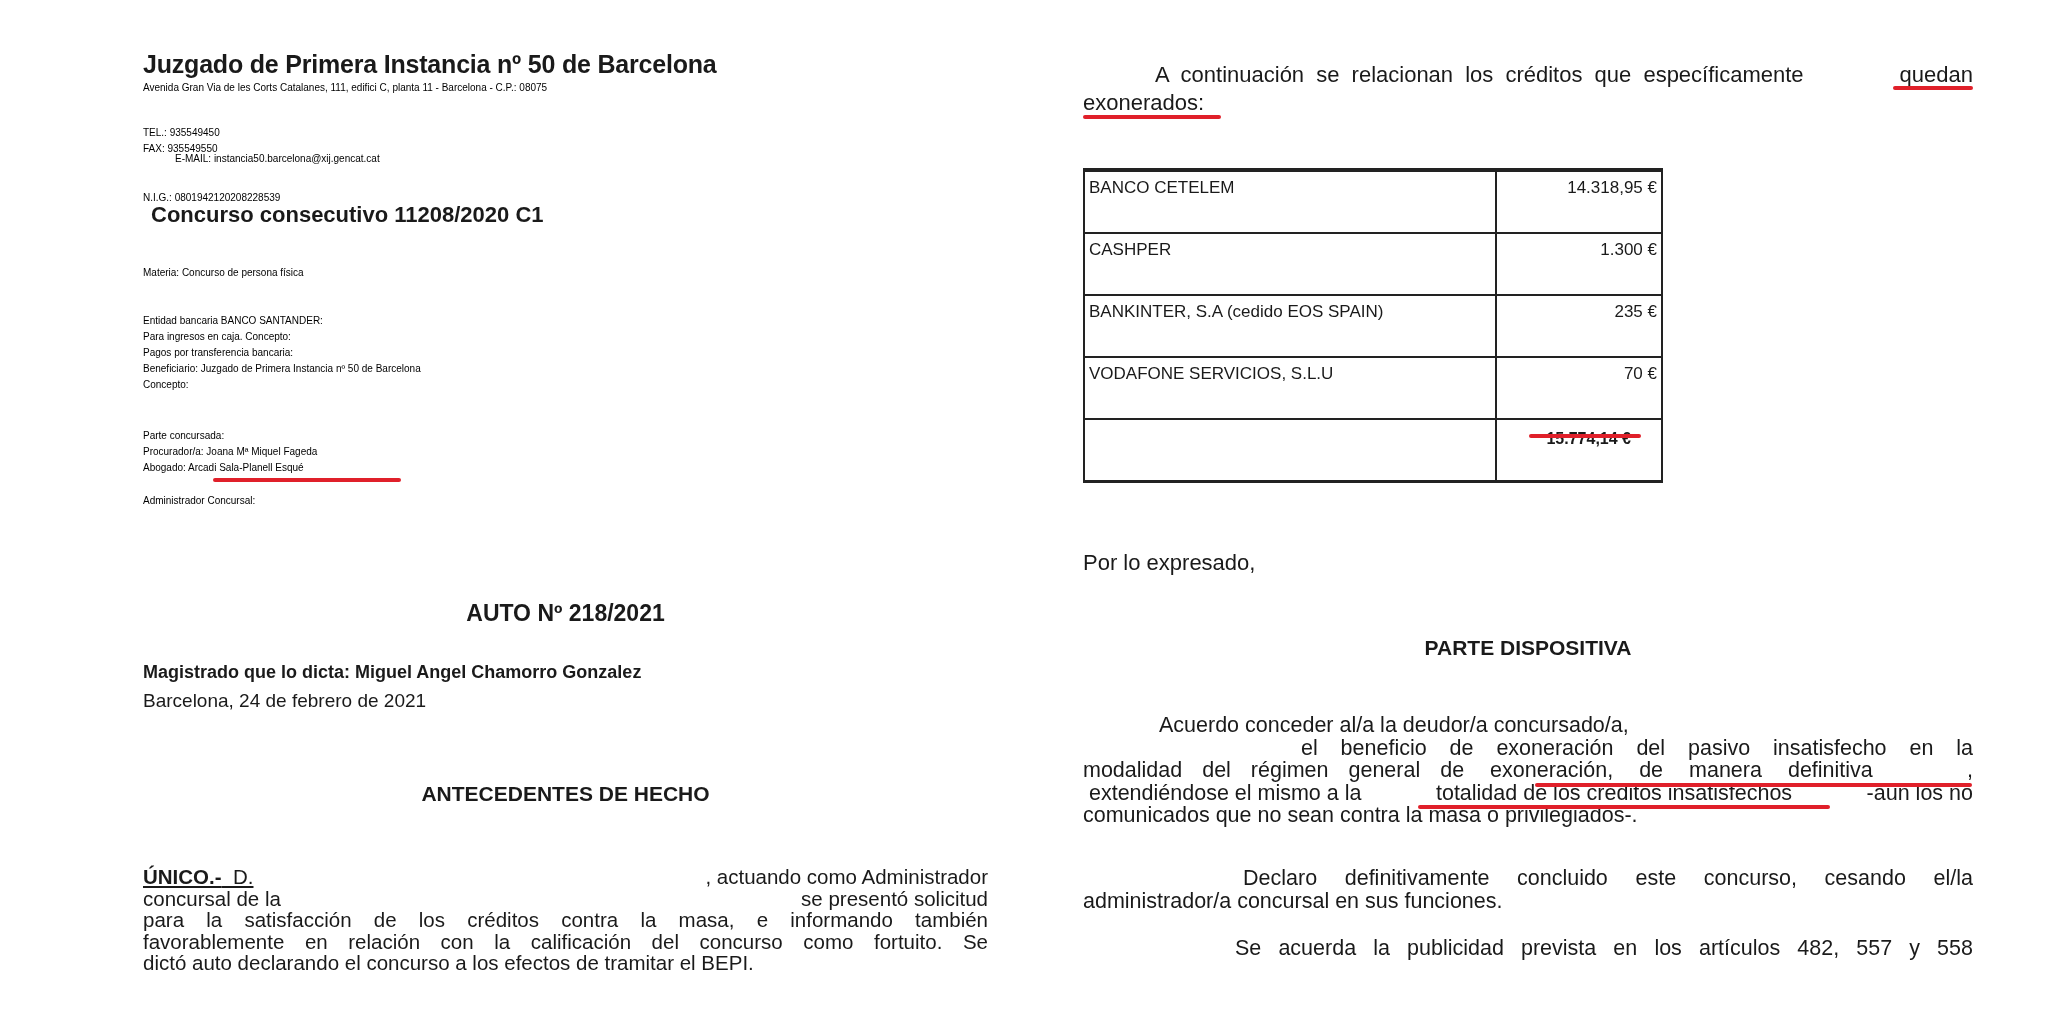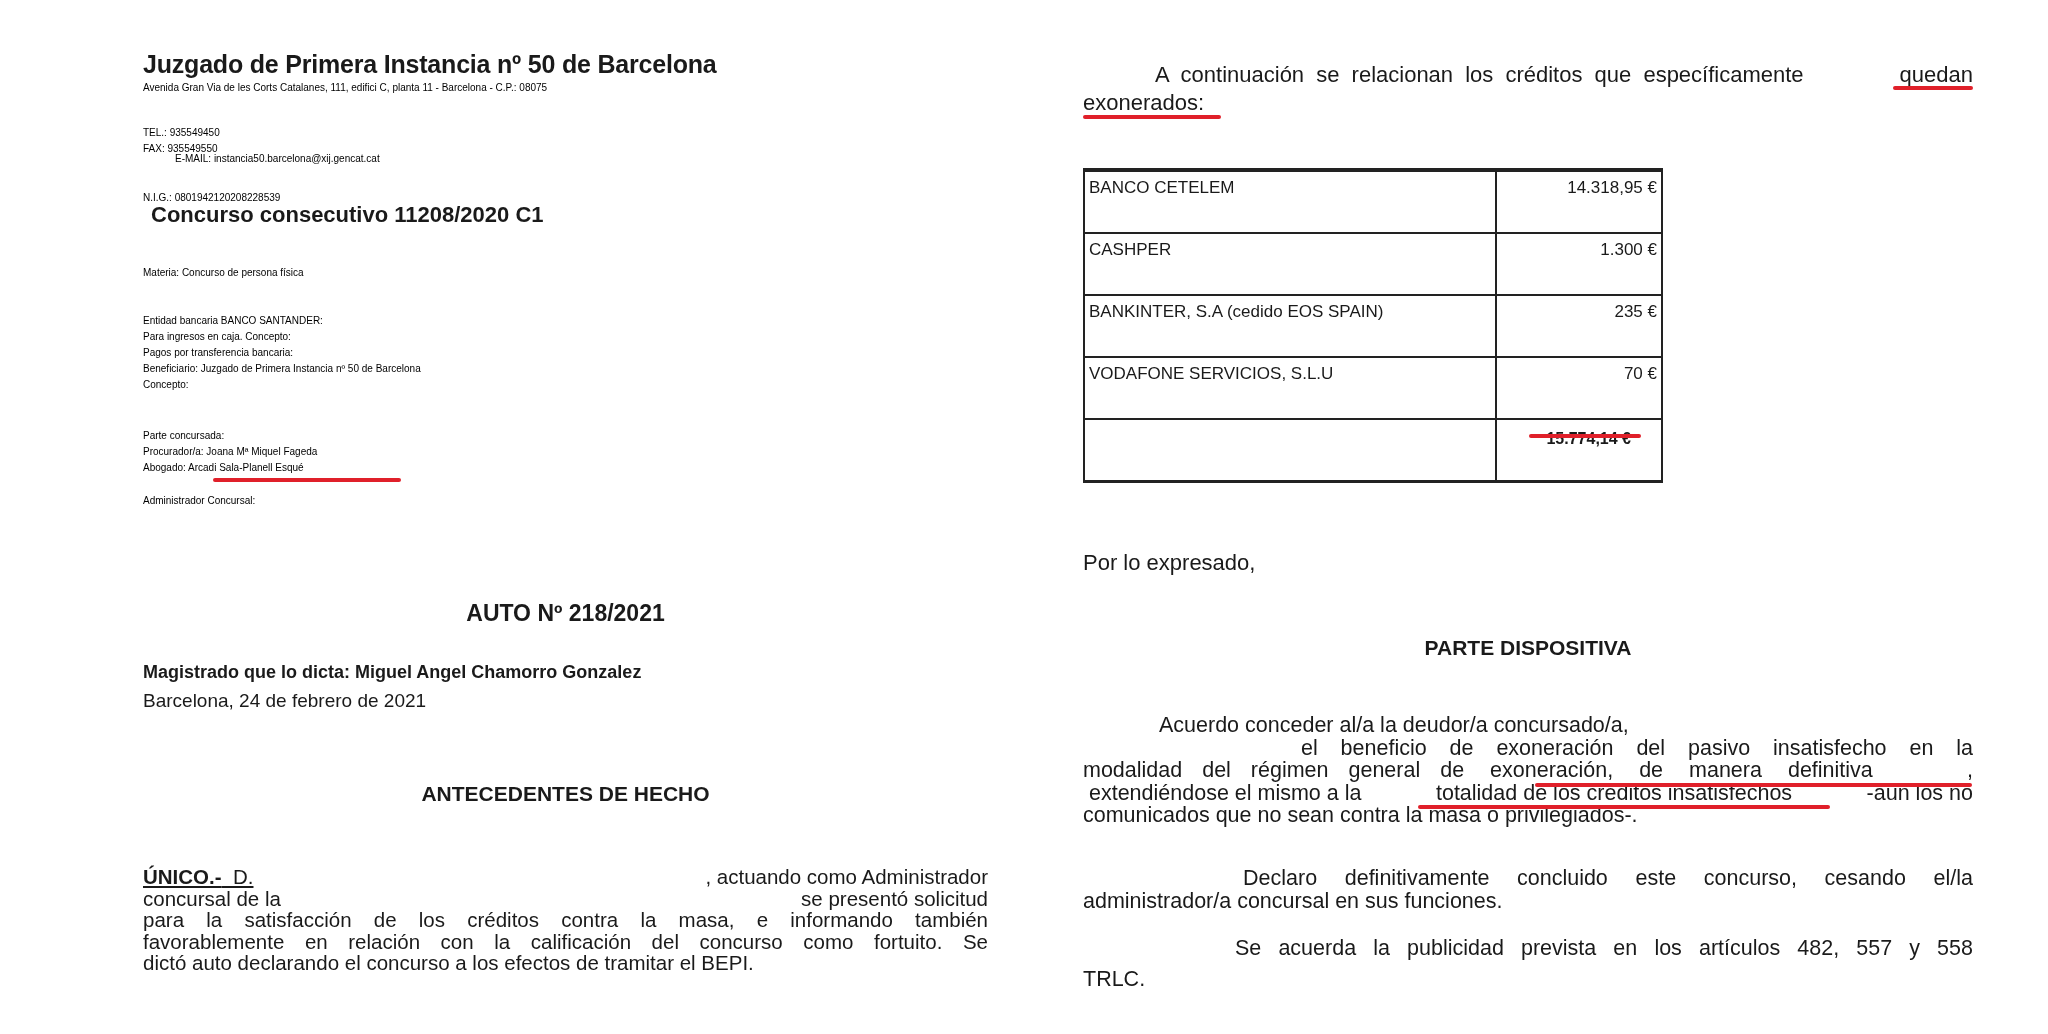--- a/index.html
+++ b/index.html
@@ -154,15 +154,14 @@
   <div class="redline" style="top:783px;left:452px;width:437px;"></div>
   <div class="redline" style="top:805px;left:335px;width:412px;"></div>
 
   <div class="rp" style="top:867px;">
     <div style="padding-left:160px;text-align:justify;text-align-last:justify;">Declaro definitivamente concluido este concurso, cesando el/la</div>
     <div style="white-space:nowrap;">administrador/a concursal en sus funciones.</div>
   </div>
 
   <div class="rp" style="top:937px;">
     <div style="padding-left:152px;text-align:justify;text-align-last:justify;">Se acuerda la publicidad prevista en los artículos 482, 557 y 558</div>
-    <div style="white-space:nowrap;margin-top:8px;">TRLC.</div>
   </div>
 </div>
 
 </body></html>

